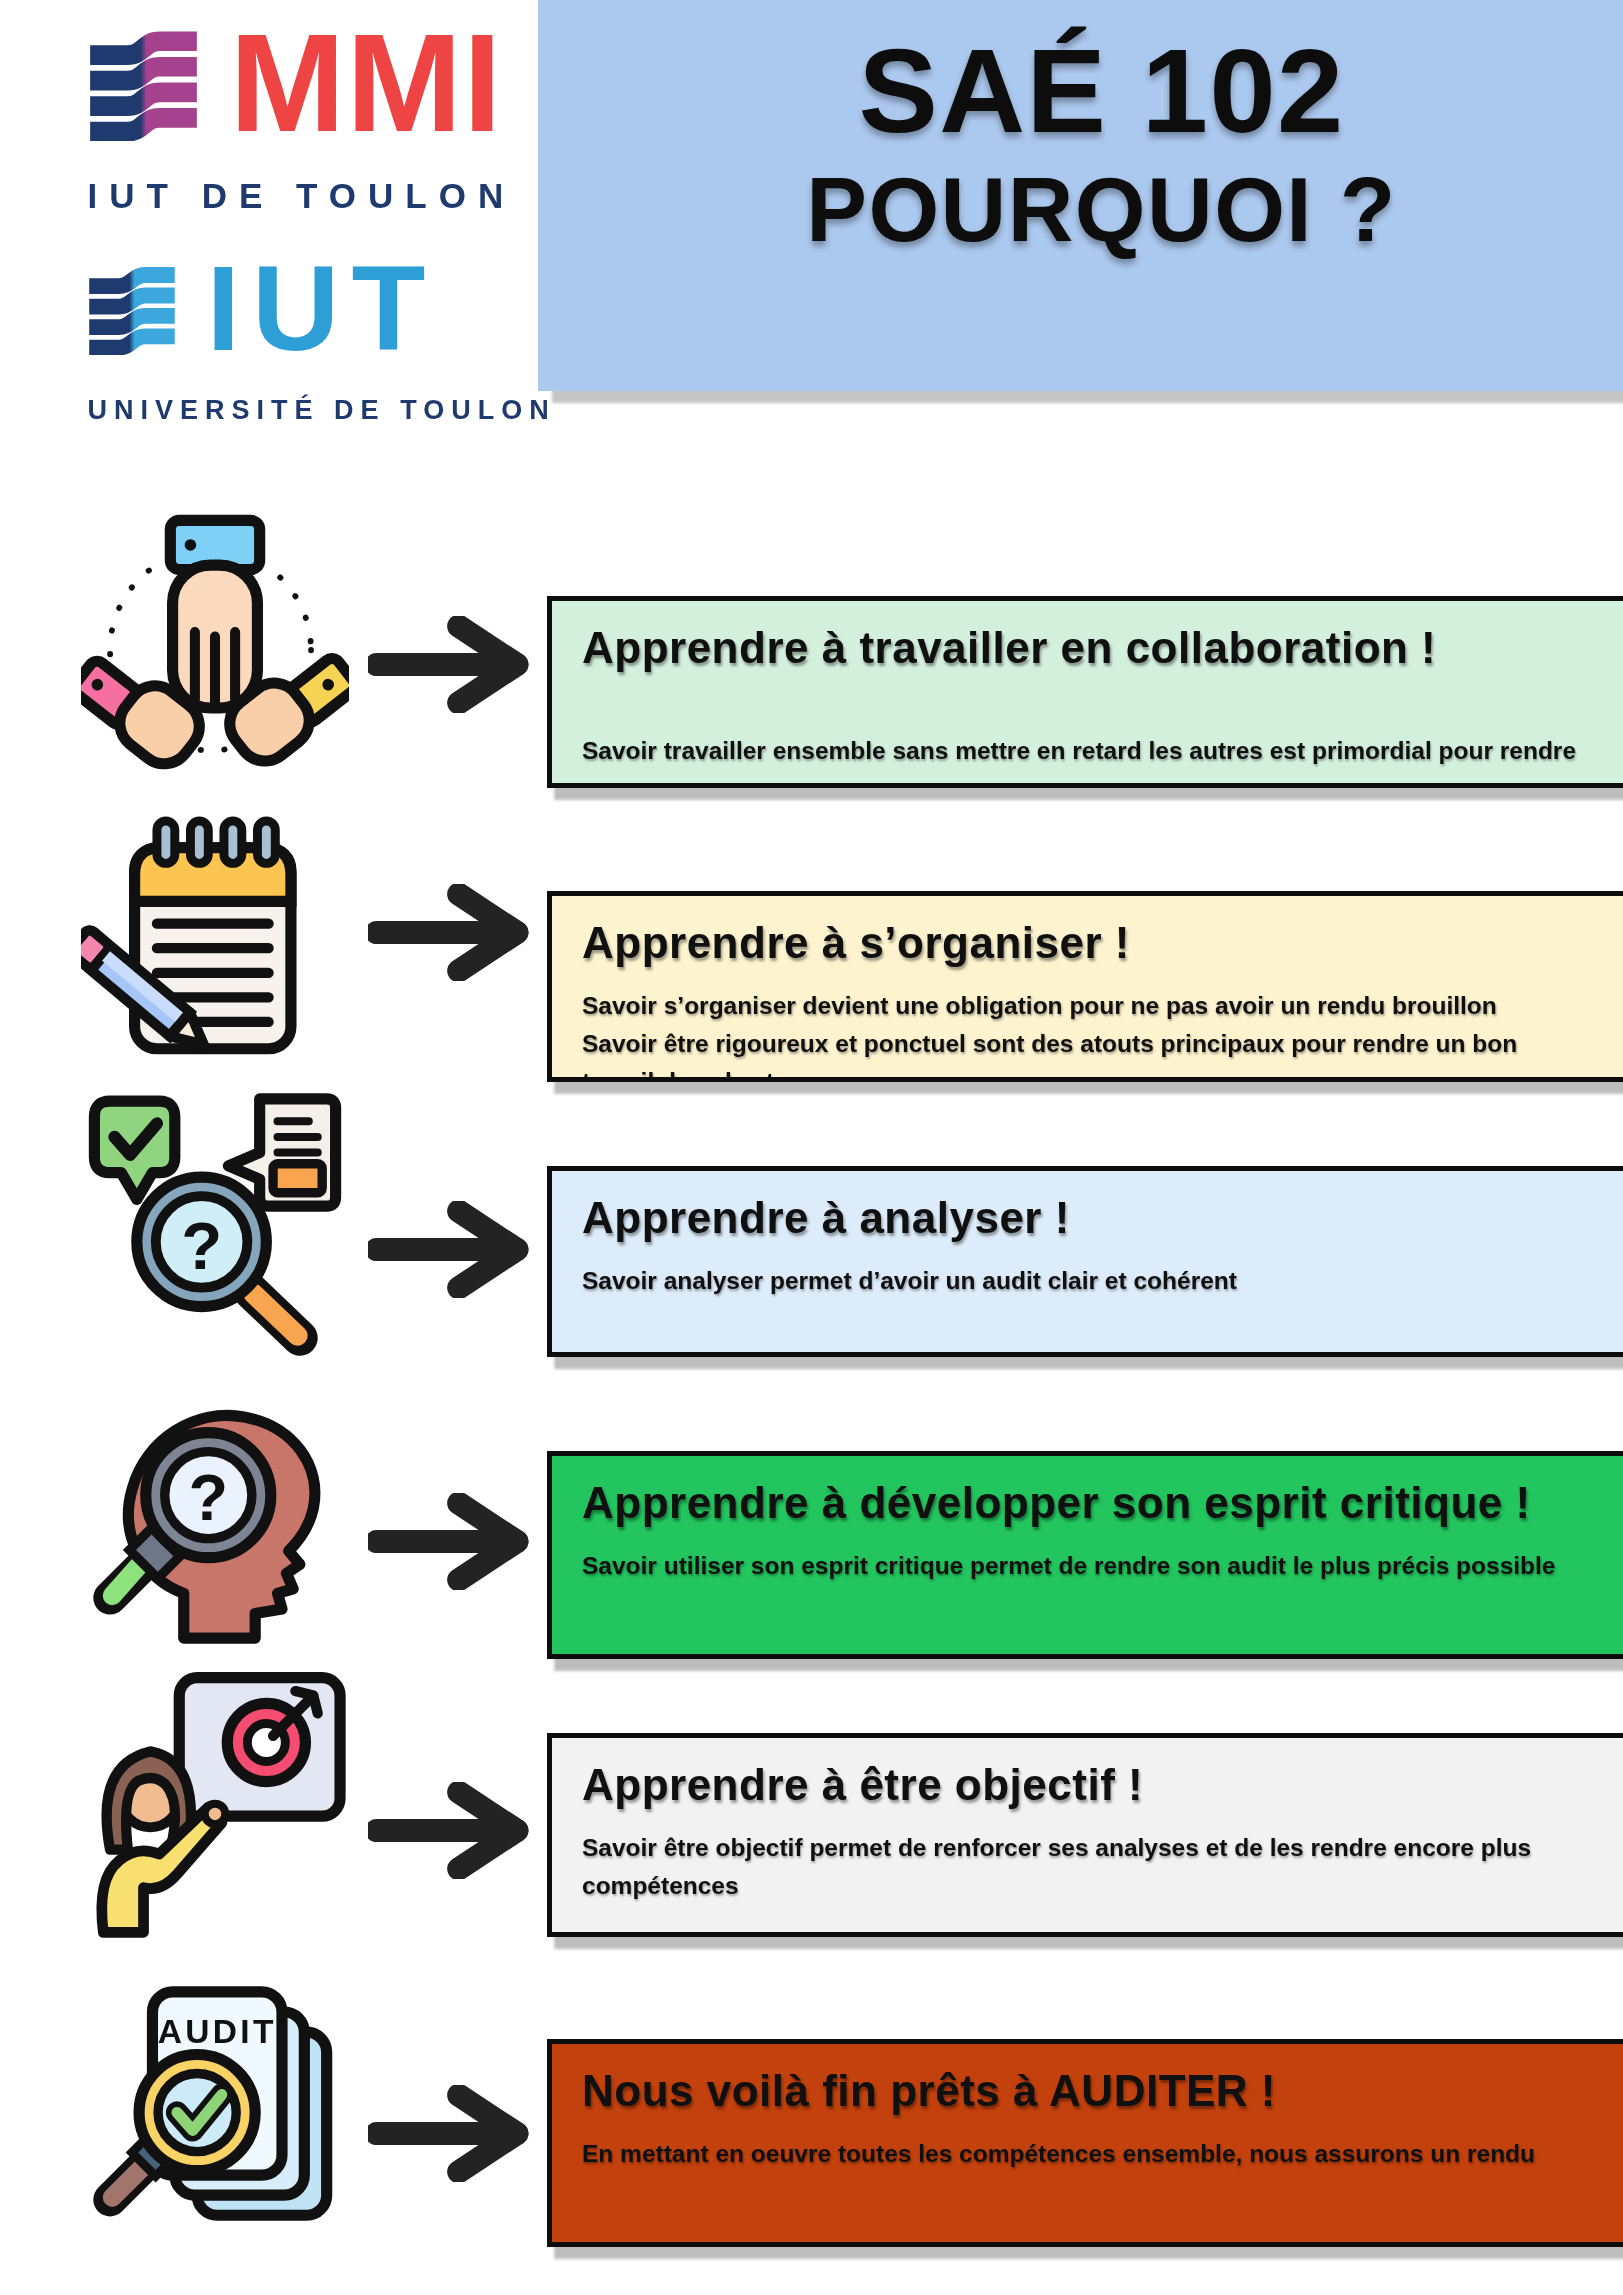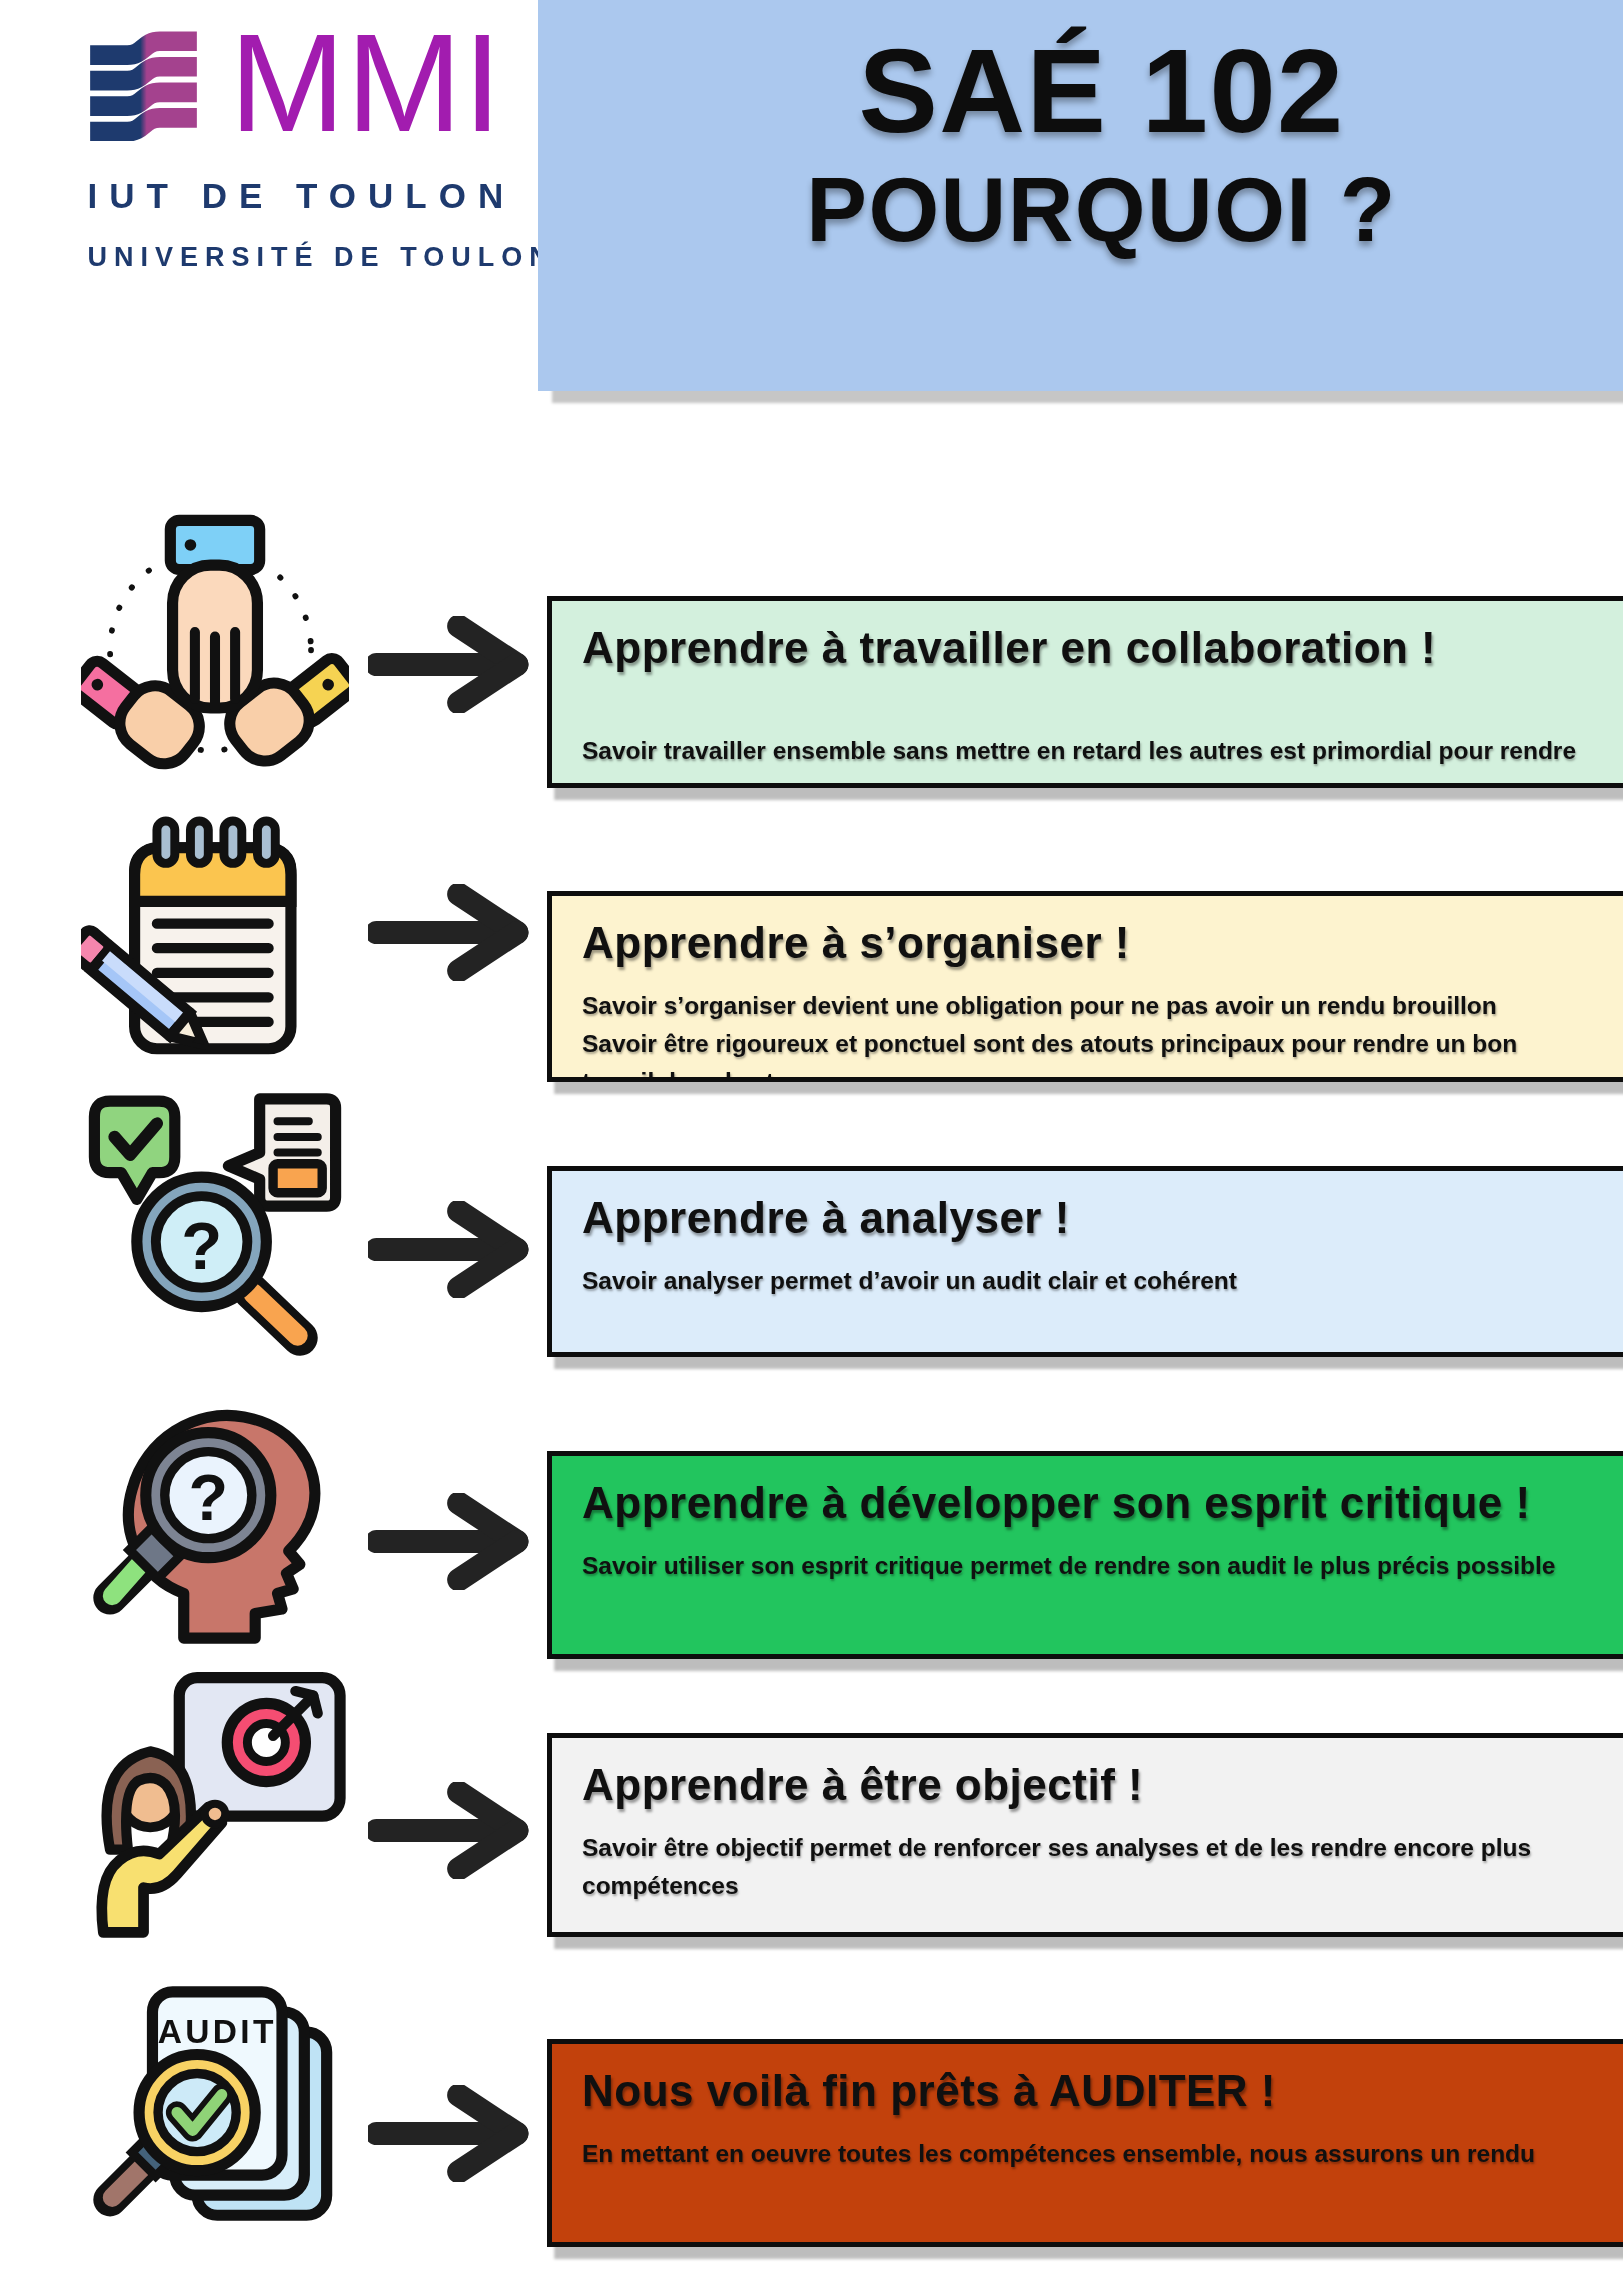--- a/index.html
+++ b/index.html
@@ -2,21 +2,21 @@
 <html style="font-size:7.4px"><head>
 <meta charset="utf-8">
 <style>
   html,body{margin:0;padding:0;background:#fff;}
   .page{position:relative;width:1624px;height:2295px;background:#ffffff;overflow:hidden;
         font-family:"Liberation Sans",sans-serif;color:#101010;}
 
   
   .logos{position:absolute;left:83px;top:13px;}
   .logo-row{display:flex;align-items:center;gap:25.5px;}
-  .mmi-word{font-size:139px;font-weight:400;color:#a21caf;letter-spacing:0.9px;line-height:1;}
+  .mmi-word{font-size:139px;font-weight:700;color:#ef4444;letter-spacing:0.9px;line-height:1;}
   .iut-row{margin-top:32px;}
   .iut-word{font-size:121px;font-weight:900;color:#2d9fd6;letter-spacing:12px;line-height:1;}
   .logo-sub{font-weight:700;color:#1e3a6e;white-space:nowrap;}
   .sub-mmi{font-size:35px;letter-spacing:12px;margin:24px 0 0 4.6px;}
   .sub-iut{font-size:27px;letter-spacing:7px;margin:25.5px 0 0 4.6px;}
 
   
   .banner{position:absolute;top:0;left:538px;width:1085px;height:391px;background:#abc8ee;
           box-shadow:14px 12px 2.8px #c6c6c6;text-align:center;color:#0d0d0d;padding-left:21px;}
   .banner-l1{margin-top:29px;font-size:119px;font-weight:900;letter-spacing:1.4px;line-height:1.05;
@@ -62,20 +62,37 @@
           <path d="M4 26 H36 C50 26 50 14 64 14 H96"></path>
           <path d="M4 48 H36 C50 48 50 36 64 36 H96"></path>
           <path d="M4 70 H36 C50 70 50 58 64 58 H96"></path>
           <path d="M4 92 H36 C50 92 50 80 64 80 H96"></path>
         </g>
       </svg>
       <span class="mmi-word">MMI</span>
     </div>
     <div class="logo-sub sub-mmi">IUT DE TOULON</div>
 
+    <div class="logo-row iut-row">
+      <svg viewBox="0 0 100 100" width="98" height="93">
+        <defs>
+          <linearGradient id="gi" x1="0" y1="0" x2="1" y2="0">
+            <stop offset="0.47" stop-color="#1e3a6e"></stop>
+              <stop offset="0.53" stop-color="#3ba7dc"></stop>
+          </linearGradient>
+        </defs>
+        <g stroke="url(#gi)" stroke-width="17" fill="none">
+          <path d="M4 26 H36 C50 26 50 14 64 14 H96"></path>
+          <path d="M4 48 H36 C50 48 50 36 64 36 H96"></path>
+          <path d="M4 70 H36 C50 70 50 58 64 58 H96"></path>
+          <path d="M4 92 H36 C50 92 50 80 64 80 H96"></path>
+        </g>
+      </svg>
+      <span class="iut-word">IUT</span>
+    </div>
     <div class="logo-sub sub-iut">UNIVERSITÉ DE TOULON</div>
   </div>
 
   <div class="banner">
     <div class="banner-l1">SAÉ 102</div>
     <div class="banner-l2">POURQUOI ?</div>
   </div>
 
   <div class="icon i1">
     <svg viewBox="0 0 120 120" width="268" height="268">

